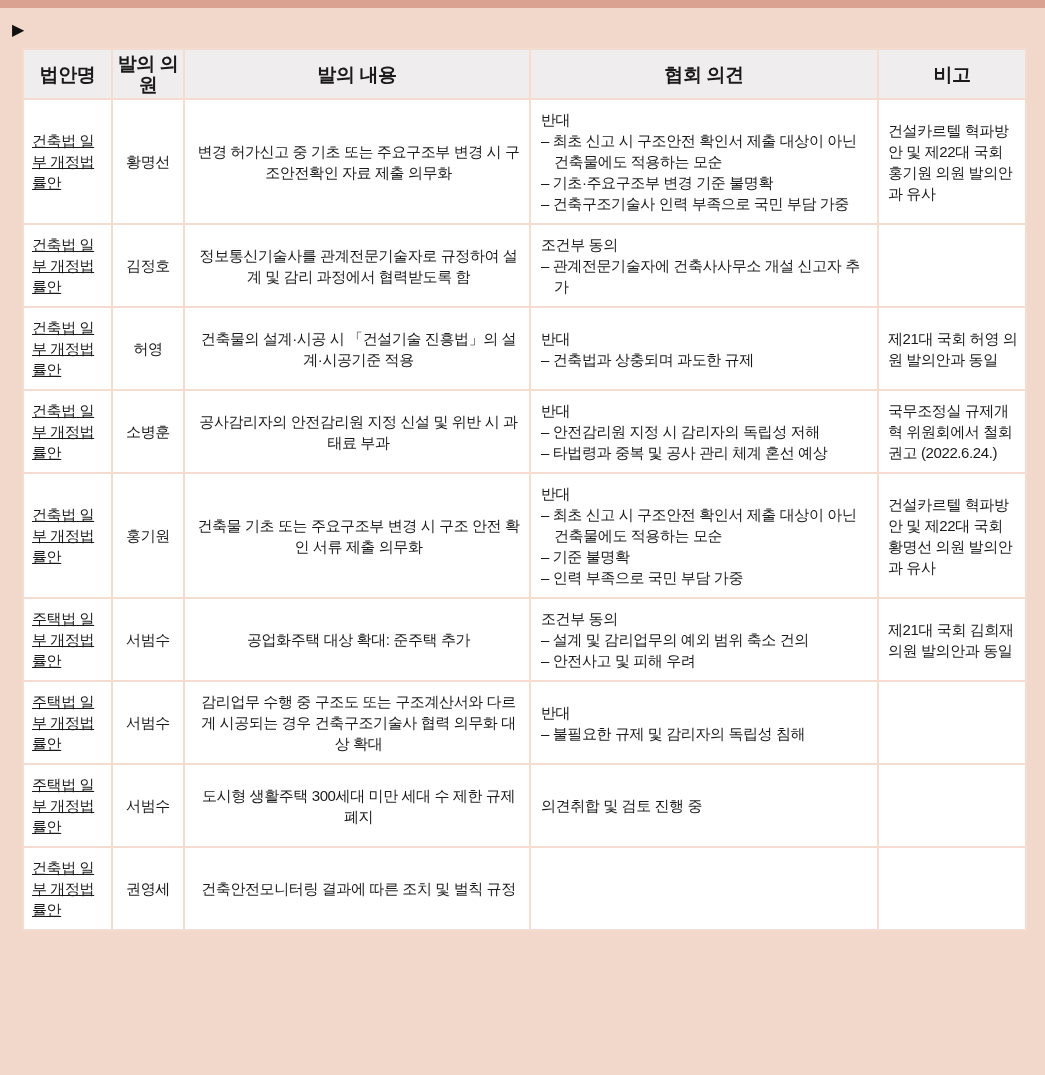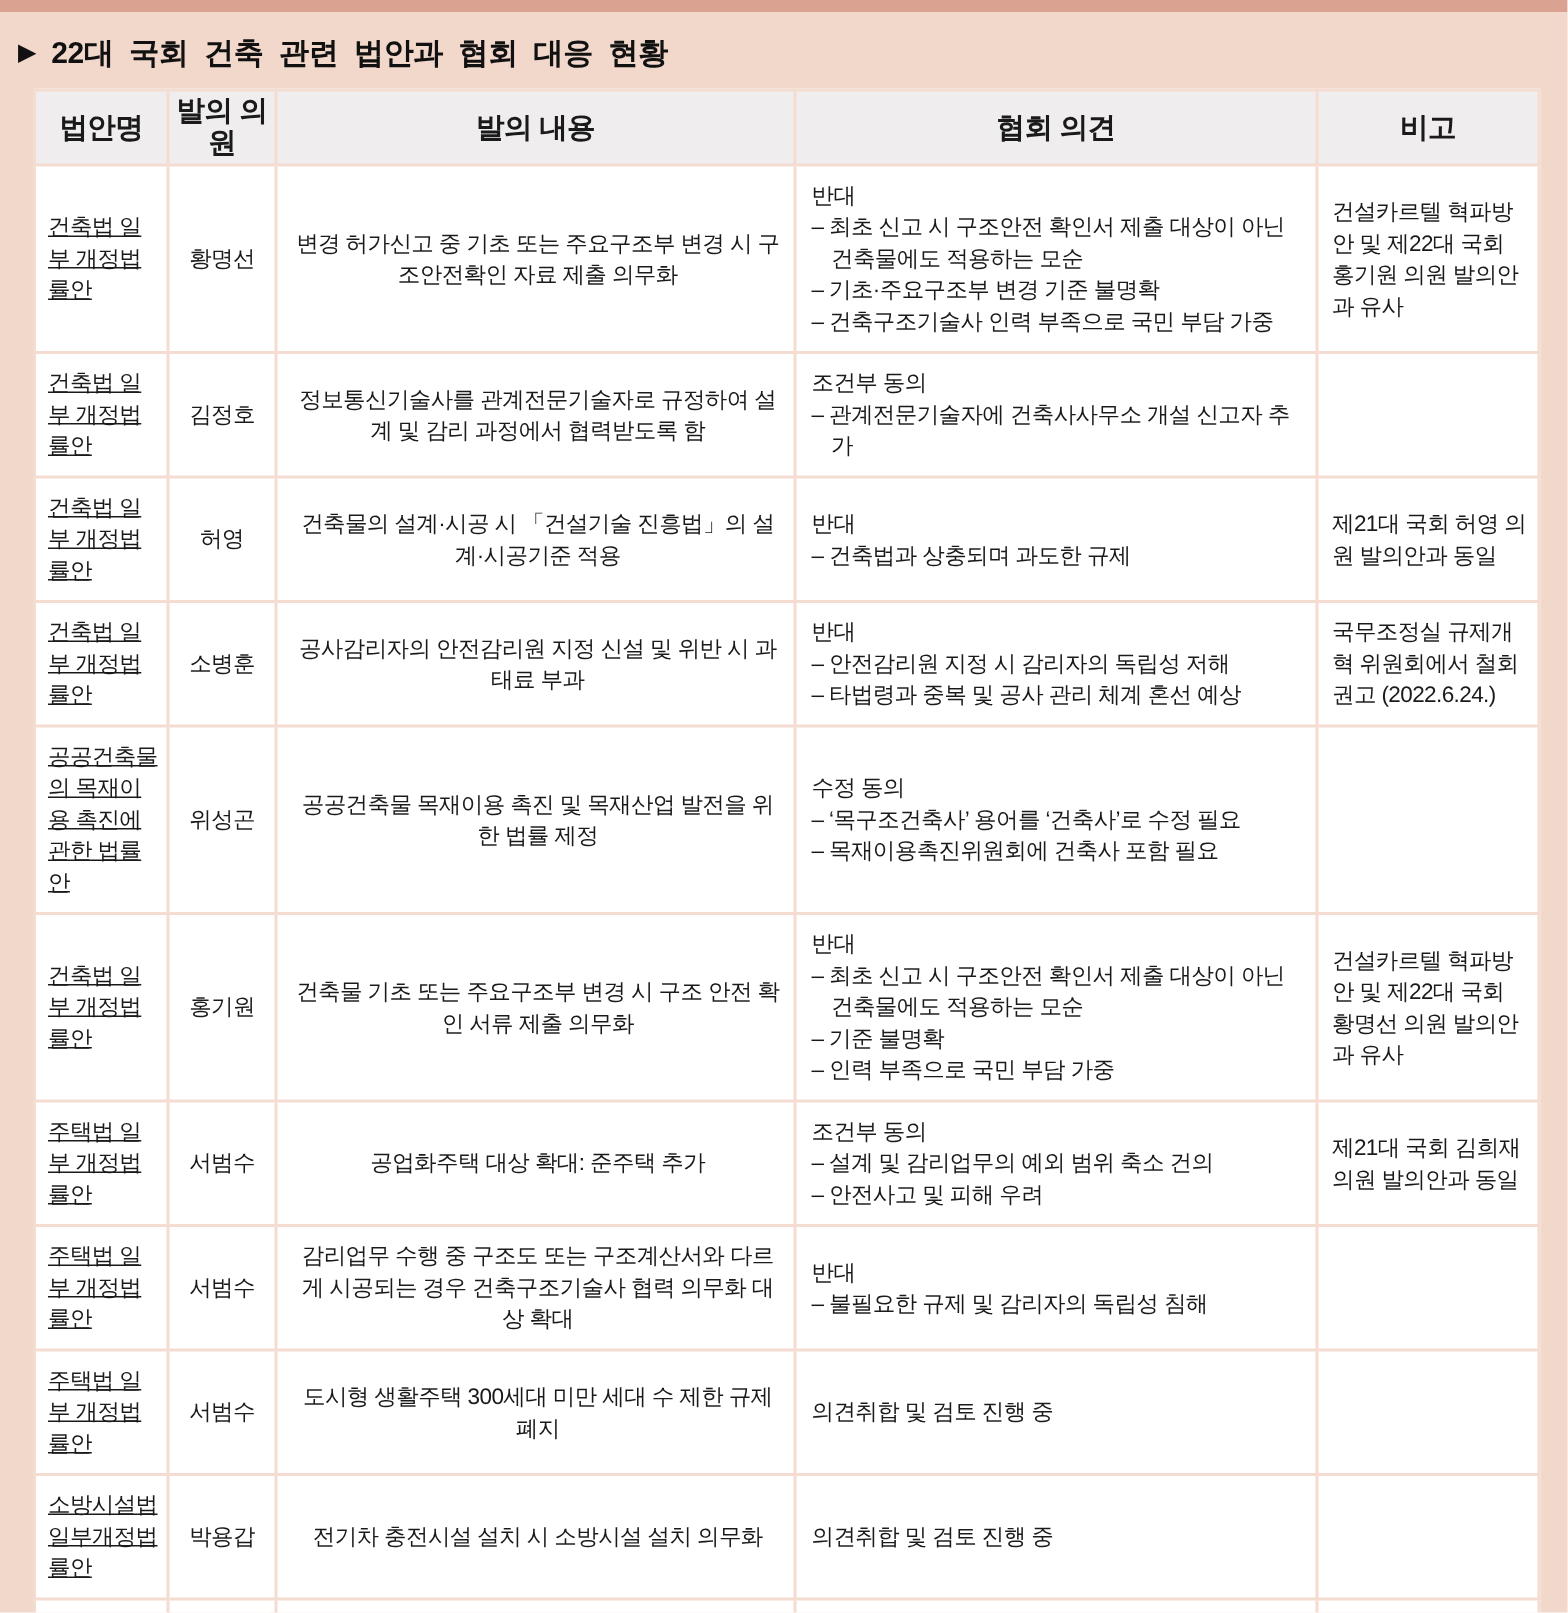--- a/index.html
+++ b/index.html
@@ -57,21 +57,20 @@
   td.c-note{text-align:left;padding-left:9px;padding-right:4px;}
   .point{padding-left:13px;text-indent:-13px;}
 </style>
 </head>
 <body>
 
 <div class="top-bar"></div>
 
 <div class="title-row">
   <span class="arrow">▶</span>
-  <span>22대 국회 건축 관련 법안과 협회 대응 현황</span>
 </div>
 
 <table>
   <colgroup>
     <col style="width:89px">
     <col style="width:72px">
     <col style="width:346px">
     <col style="width:348px">
     <col style="width:148px">
   </colgroup>
@@ -122,31 +121,20 @@
         <td class="c-member">소병훈</td>
         <td class="c-content">공사감리자의 안전감리원 지정 신설 및 위반 시 과태료 부과</td>
         <td class="c-opinion">
           <div>반대</div>
           <div class="point">– 안전감리원 지정 시 감리자의 독립성 저해</div>
           <div class="point">– 타법령과 중복 및 공사 관리 체계 혼선 예상</div>
         </td>
         <td class="c-note">국무조정실 규제개혁 위원회에서 철회 권고 (2022.6.24.)</td>
       </tr>
       <tr>
-        <td class="c-bill">공공건축물의 목재이용 촉진에 관한 법률안</td>
-        <td class="c-member">위성곤</td>
-        <td class="c-content">공공건축물 목재이용 촉진 및 목재산업 발전을 위한 법률 제정</td>
-        <td class="c-opinion">
-          <div>수정 동의</div>
-          <div class="point">– ‘목구조건축사’ 용어를 ‘건축사’로 수정 필요</div>
-          <div class="point">– 목재이용촉진위원회에 건축사 포함 필요</div>
-        </td>
-        <td class="c-note"></td>
-      </tr>
-      <tr>
         <td class="c-bill">건축법 일부 개정법률안</td>
         <td class="c-member">홍기원</td>
         <td class="c-content">건축물 기초 또는 주요구조부 변경 시 구조 안전 확인 서류 제출 의무화</td>
         <td class="c-opinion">
           <div>반대</div>
           <div class="point">– 최초 신고 시 구조안전 확인서 제출 대상이 아닌 건축물에도 적용하는 모순</div>
           <div class="point">– 기준 불명확</div>
           <div class="point">– 인력 부족으로 국민 부담 가중</div>
         </td>
         <td class="c-note">건설카르텔 혁파방안 및 제22대 국회 황명선 의원 발의안과 유사</td>
@@ -175,29 +163,20 @@
       <tr>
         <td class="c-bill">주택법 일부 개정법률안</td>
         <td class="c-member">서범수</td>
         <td class="c-content">도시형 생활주택 300세대 미만 세대 수 제한 규제 폐지</td>
         <td class="c-opinion">
           <div>의견취합 및 검토 진행 중</div>
         </td>
         <td class="c-note"></td>
       </tr>
       <tr>
-        <td class="c-bill">소방시설법 일부개정법률안</td>
-        <td class="c-member">박용갑</td>
-        <td class="c-content">전기차 충전시설 설치 시 소방시설 설치 의무화</td>
-        <td class="c-opinion">
-          <div>의견취합 및 검토 진행 중</div>
-        </td>
-        <td class="c-note"></td>
-      </tr>
-      <tr>
         <td class="c-bill">건축법 일부 개정법률안</td>
         <td class="c-member">권영세</td>
         <td class="c-content">건축안전모니터링 결과에 따른 조치 및 벌칙 규정</td>
         <td class="c-opinion"></td>
         <td class="c-note"></td>
       </tr>
     </tbody>
 </table>
 
 </body></html>

